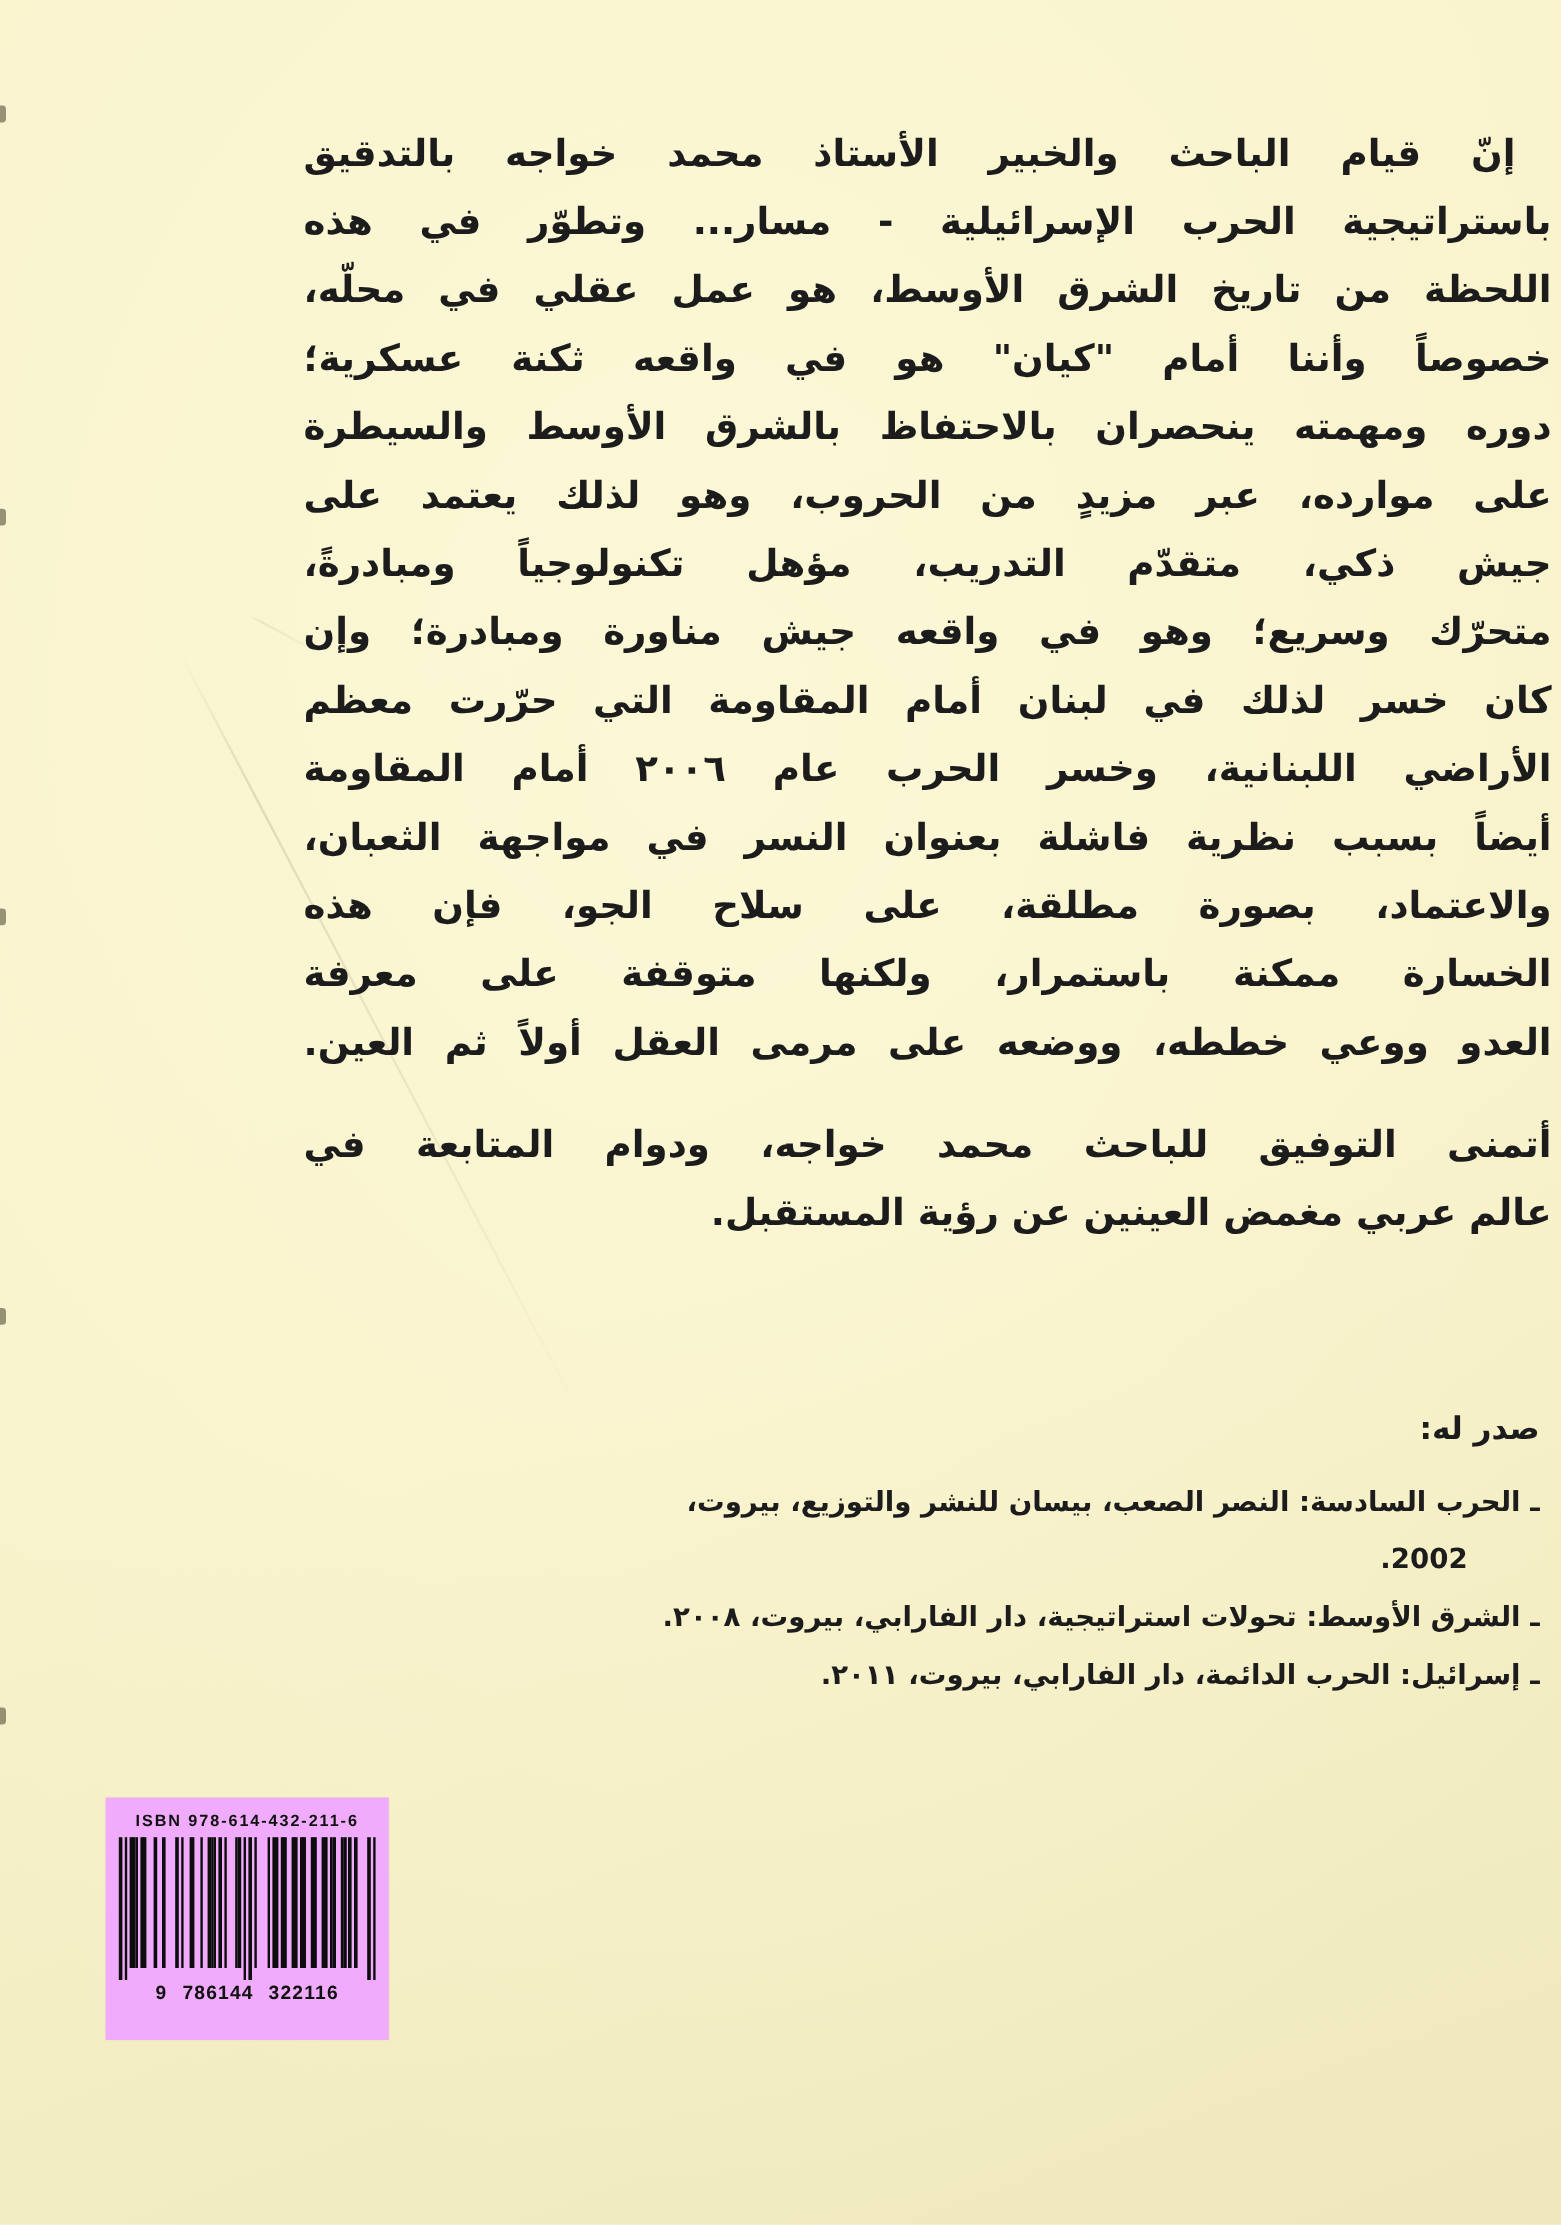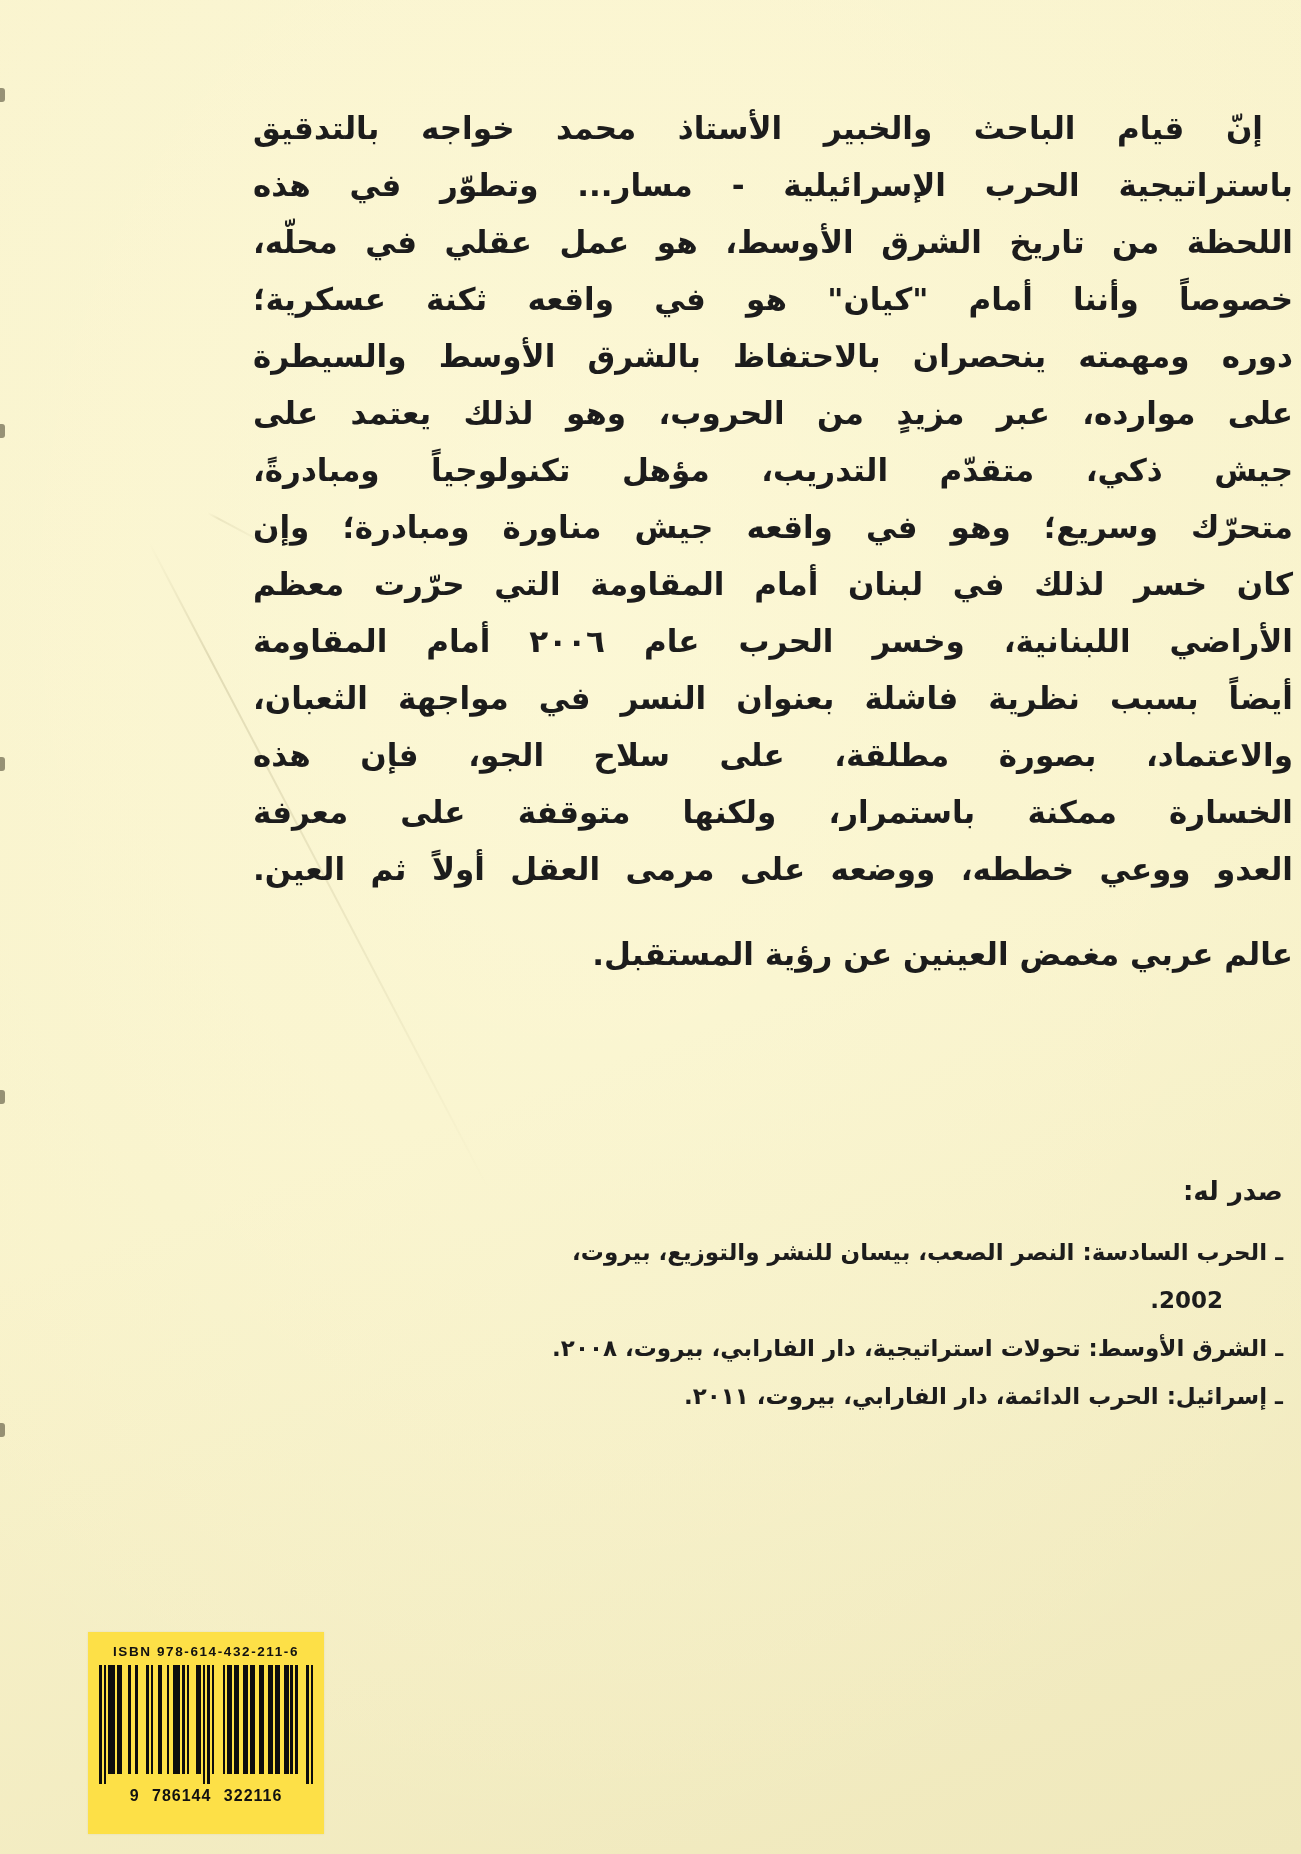--- a/index.html
+++ b/index.html
@@ -31,22 +31,22 @@
   
   .pubs{
     position:absolute;top:1172px;right:18px;width:1040px;
     direction:rtl;font-weight:bold;
   }
   .pubs-heading{font-size:26px;line-height:38px;text-align:right;margin-bottom:18px;white-space:nowrap;}
   .pub-line{font-size:23px;line-height:48px;text-align:right;white-space:nowrap;}
   .pub-line.cont{padding-left:0;padding-right:60px;}
   
   .barcode-box{
-    position:absolute;left:88px;top:1632px;width:236px;height:202px;
-    background:#fde047;box-shadow:0 0 2px rgba(0,0,0,.08);
+    position:absolute;left:88px;top:1498px;width:236px;height:202px;
+    background:#f0abfc;box-shadow:0 0 2px rgba(0,0,0,.08);
     text-align:center;
   }
   .isbn-label{
     margin-top:12px;font-family:"Liberation Sans", sans-serif;
     font-size:13.5px;font-weight:bold;letter-spacing:1.6px;color:#111;
     white-space:nowrap;
   }
   .bars{position:relative;width:214px;height:121px;margin:6px auto 0;}
   .bars .m{position:absolute;top:0;background:#0d0d0d;}
   .barcode-digits{
@@ -86,20 +86,21 @@
         <div class="jline">جيش ذكي، متقدّم التدريب، مؤهل تكنولوجياً ومبادرةً،</div>
         <div class="jline">متحرّك وسريع؛ وهو في واقعه جيش مناورة ومبادرة؛ وإن</div>
         <div class="jline">كان خسر لذلك في لبنان أمام المقاومة التي حرّرت معظم</div>
         <div class="jline">الأراضي اللبنانية، وخسر الحرب عام ٢٠٠٦ أمام المقاومة</div>
         <div class="jline">أيضاً بسبب نظرية فاشلة بعنوان النسر في مواجهة الثعبان،</div>
         <div class="jline">والاعتماد، بصورة مطلقة، على سلاح الجو، فإن هذه</div>
         <div class="jline">الخسارة ممكنة باستمرار، ولكنها متوقفة على معرفة</div>
         <div class="jline">العدو ووعي خططه، ووضعه على مرمى العقل أولاً ثم العين.</div>
       </div>
     <div class="para2" id="para2">
+        <div class="jline">أتمنى التوفيق للباحث محمد خواجه، ودوام المتابعة في</div>
         <div class="jline endline">عالم عربي مغمض العينين عن رؤية المستقبل.</div>
       </div>
   </div>
 
   <div class="pubs" dir="rtl">
     <div class="pubs-heading">صدر له:</div>
     <div id="pub-list">
         <div class="pub-line">ـ الحرب السادسة: النصر الصعب، بيسان للنشر والتوزيع، بيروت،</div>
         <div class="pub-line cont">2002.</div>
         <div class="pub-line">ـ الشرق الأوسط: تحولات استراتيجية، دار الفارابي، بيروت، ٢٠٠٨.</div>

